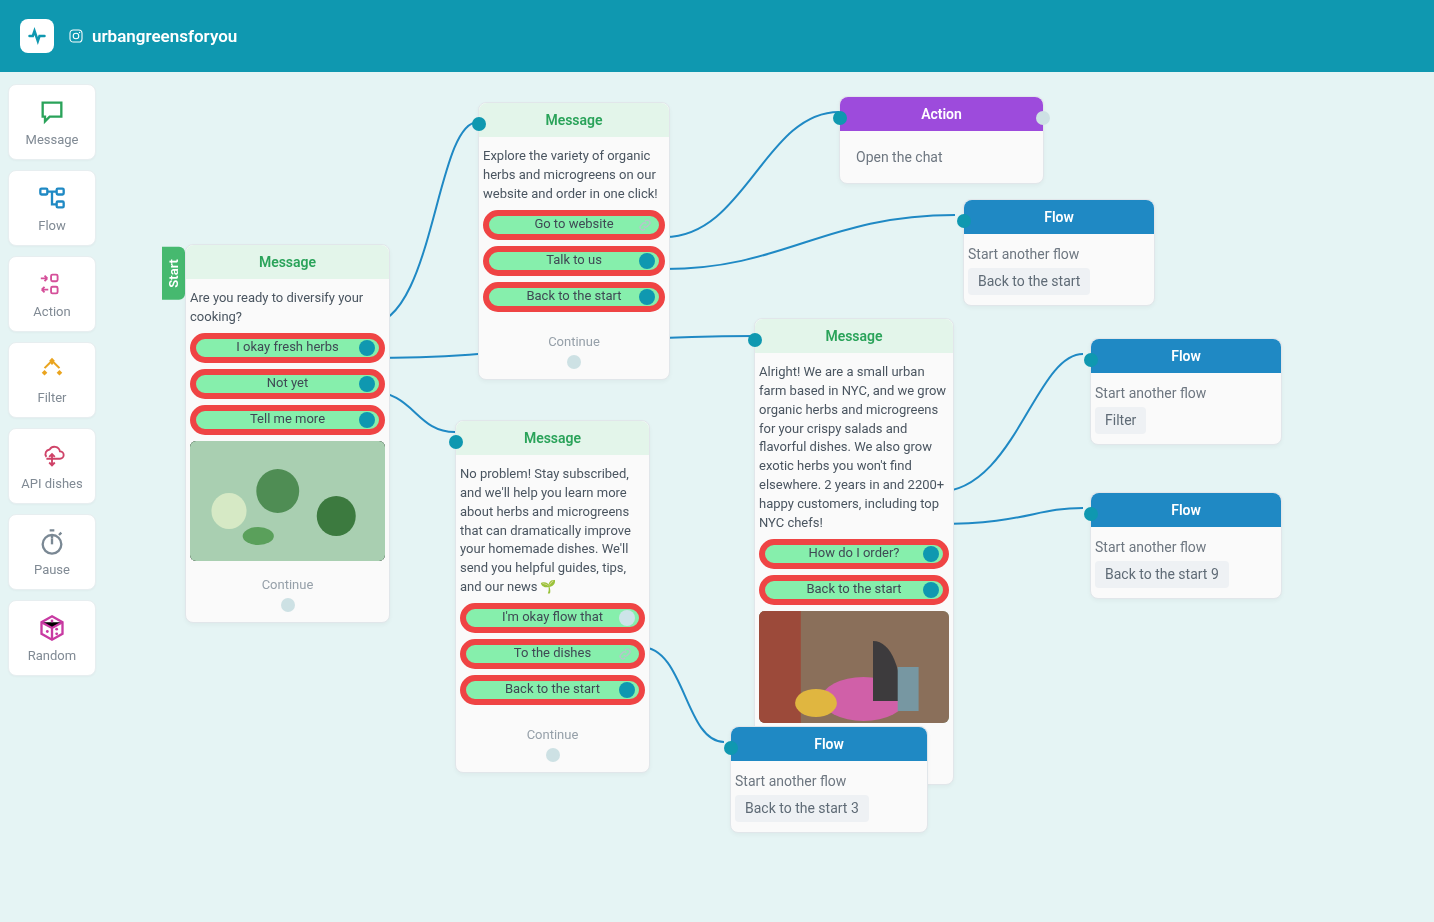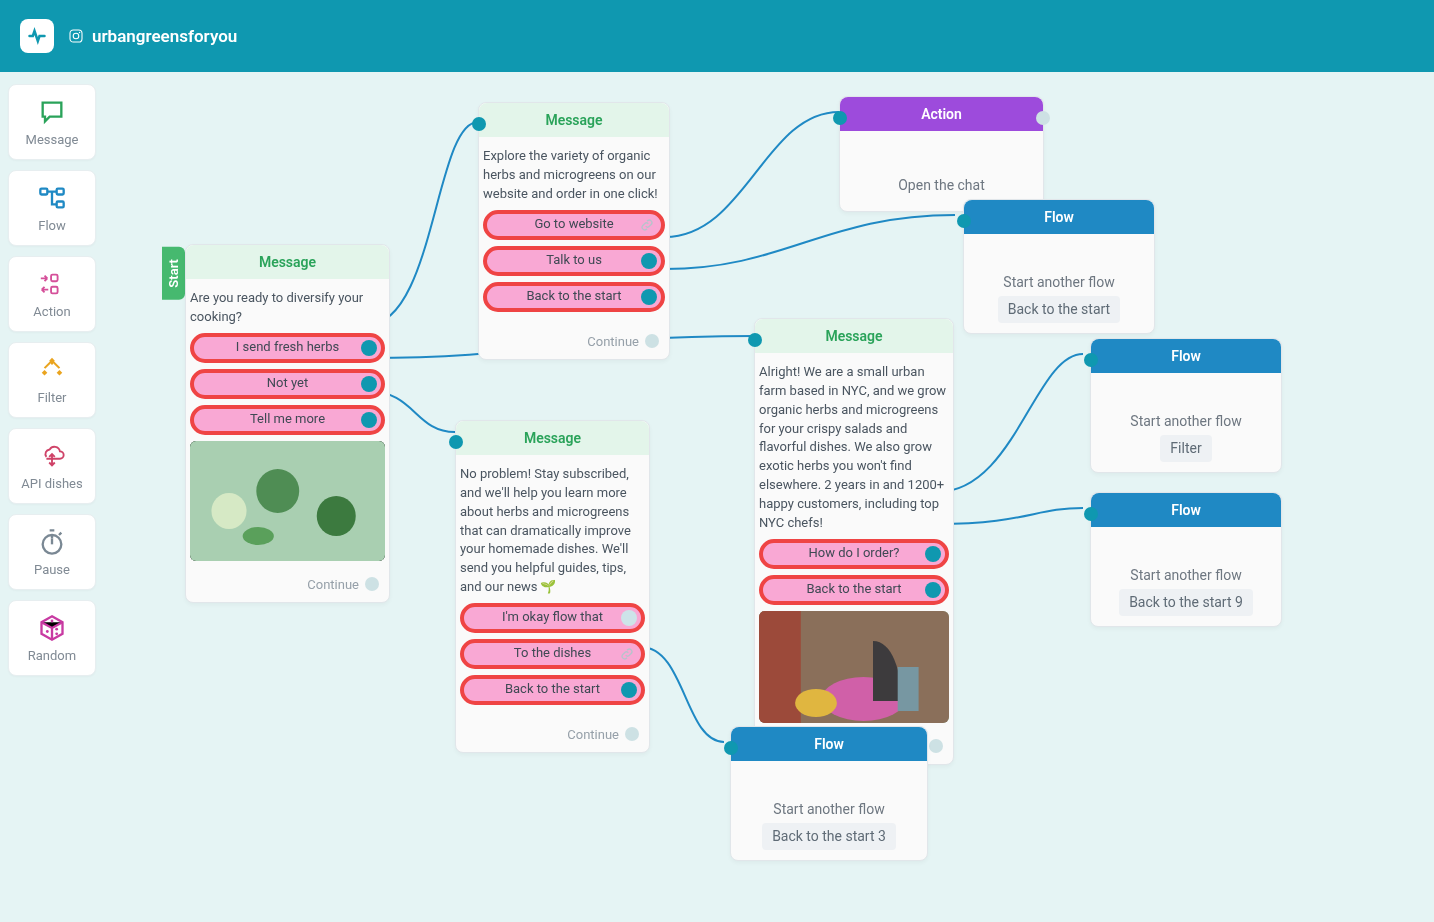--- a/index.html
+++ b/index.html
@@ -14,27 +14,27 @@
   .sb-item .lbl { font-size:13px; color:#808a94; }
   .sb-icon { width:28px; height:28px; display:flex; align-items:center; justify-content:center; }
   .canvas { position:absolute; left:105px; right:0; top:0; bottom:0; }
   svg.edges { position:absolute; left:0; top:0; pointer-events:none; }
   .node { position:absolute; background:#fafafa; border:1px solid #e1e6ea; border-radius:8px; box-shadow:0 2px 4px rgba(0,0,0,.04); }
   .node-header { height:34px; border-radius:8px 8px 0 0; display:flex; align-items:center; justify-content:center; font-weight:600; font-size:14px; }
   .hdr-msg { background:#e3f5ea; color:#2aa35a; }
   .hdr-action { background:#9d4bdc; color:#fff; }
   .hdr-flow { background:#1f89c4; color:#fff; }
   .body { padding:10px 4px; font-size:13px; color:#4a5560; line-height:1.45; }
-  .body-center { text-align:center; color:#6e7781; font-size:14px;margin-top:28px; }
-  .opt { background:#f9a8d4; border:4px solid #ef4444; border-radius:18px; height:30px; display:flex; align-items:center; justify-content:center; font-size:13px; color:#3f4954; margin:6px 0; position:relative; }
+  .body-center { text-align:left; color:#6e7781; font-size:14px; }
+  .opt { background:#86efac; border:6px solid #ef4444; border-radius:18px; height:30px; display:flex; align-items:center; justify-content:center; font-size:13px; color:#3f4954; margin:6px 0; position:relative; }
   .opt .port { position:absolute; right:4px; width:16px; height:16px; border-radius:50%; }
   .port-teal { background:#0f98b0; }
   .port-lt { background:#cde4e9; }
   .chip { display:inline-block; background:#eef1f4; color:#5f6b76; padding:3px 10px; border-radius:4px; font-size:14px; margin-top:4px; }
-  .continue-row { display:flex; justify-content:flex-end; align-items:center; gap:6px; padding:6px 10px 10px; font-size:13px; color:#96a0a9; }
+  .continue-row { display:flex; justify-content:flex-end; align-items:center; gap:6px; padding:6px 10px 10px; font-size:13px; color:#96a0a9;flex-direction:column; }
   .cport { width:14px; height:14px; border-radius:50%; background:#cde1e4; }
   .in-port { position:absolute; left:-7px; width:14px; height:14px; border-radius:50%; background:#0f98b0; }
   .start-tag { position:absolute; background:#46b96f; color:#fff; writing-mode:vertical-rl; transform:rotate(180deg); padding:12px 4px; border-radius:6px 0 0 6px; font-size:13px; font-weight:600; }
   .img-plch { border-radius:6px; margin:4px 0 0; height:120px; background:#a0c8a8; display:block; position:relative; overflow:hidden; }
   .link-icon { position:absolute; right:6px; width:16px; height:16px; color:#b8c3cc; }
 </style>
 </head>
 <body>
 
 <div class="topbar">
@@ -145,21 +145,21 @@
         <path d="M832 452 C 920 452, 930 436, 978 436"></path>
       </g>
     </svg>
 
     <div class="start-tag" style="left:57px; top:175px;">Start</div>
     <div class="node" style="left:80px; top:172px; width:205px;">
       <div class="node-header hdr-msg">Message</div>
       <div class="body">
         <div>Are you ready to diversify your cooking?</div>
         <div class="opt">
-            <span>I send fresh herbs</span>
+            <span>I okay fresh herbs</span>
             <span class="port port-teal"></span>
           </div>
         <div class="opt">
             <span>Not yet</span>
             <span class="port port-teal"></span>
           </div>
         <div class="opt">
             <span>Tell me more</span>
             <span class="port port-teal"></span>
           </div>
@@ -219,21 +219,21 @@
       <div class="body body-center">
         <div>Start another flow</div>
         <span class="chip">Back to the start</span>
       </div>
     </div>
 
     <div class="node" style="left:649px; top:246px; width:200px;">
       <span class="in-port" style="top:14px;"></span>
       <div class="node-header hdr-msg">Message</div>
       <div class="body">
-        <div>Alright! We are a small urban farm based in NYC, and we grow organic herbs and microgreens for your crispy salads and flavorful dishes. We also grow exotic herbs you won't find elsewhere. 2 years in and 1200+ happy customers, including top NYC chefs!</div>
+        <div>Alright! We are a small urban farm based in NYC, and we grow organic herbs and microgreens for your crispy salads and flavorful dishes. We also grow exotic herbs you won't find elsewhere. 2 years in and 2200+ happy customers, including top NYC chefs!</div>
         <div class="opt">
             <span>How do I order?</span>
             <span class="port port-teal"></span>
           </div>
         <div class="opt">
             <span>Back to the start</span>
             <span class="port port-teal"></span>
           </div>
         <div class="img-plch" style="height:112px;">
           <svg width="100%" height="100%" viewBox="0 0 200 112" preserveAspectRatio="none">

